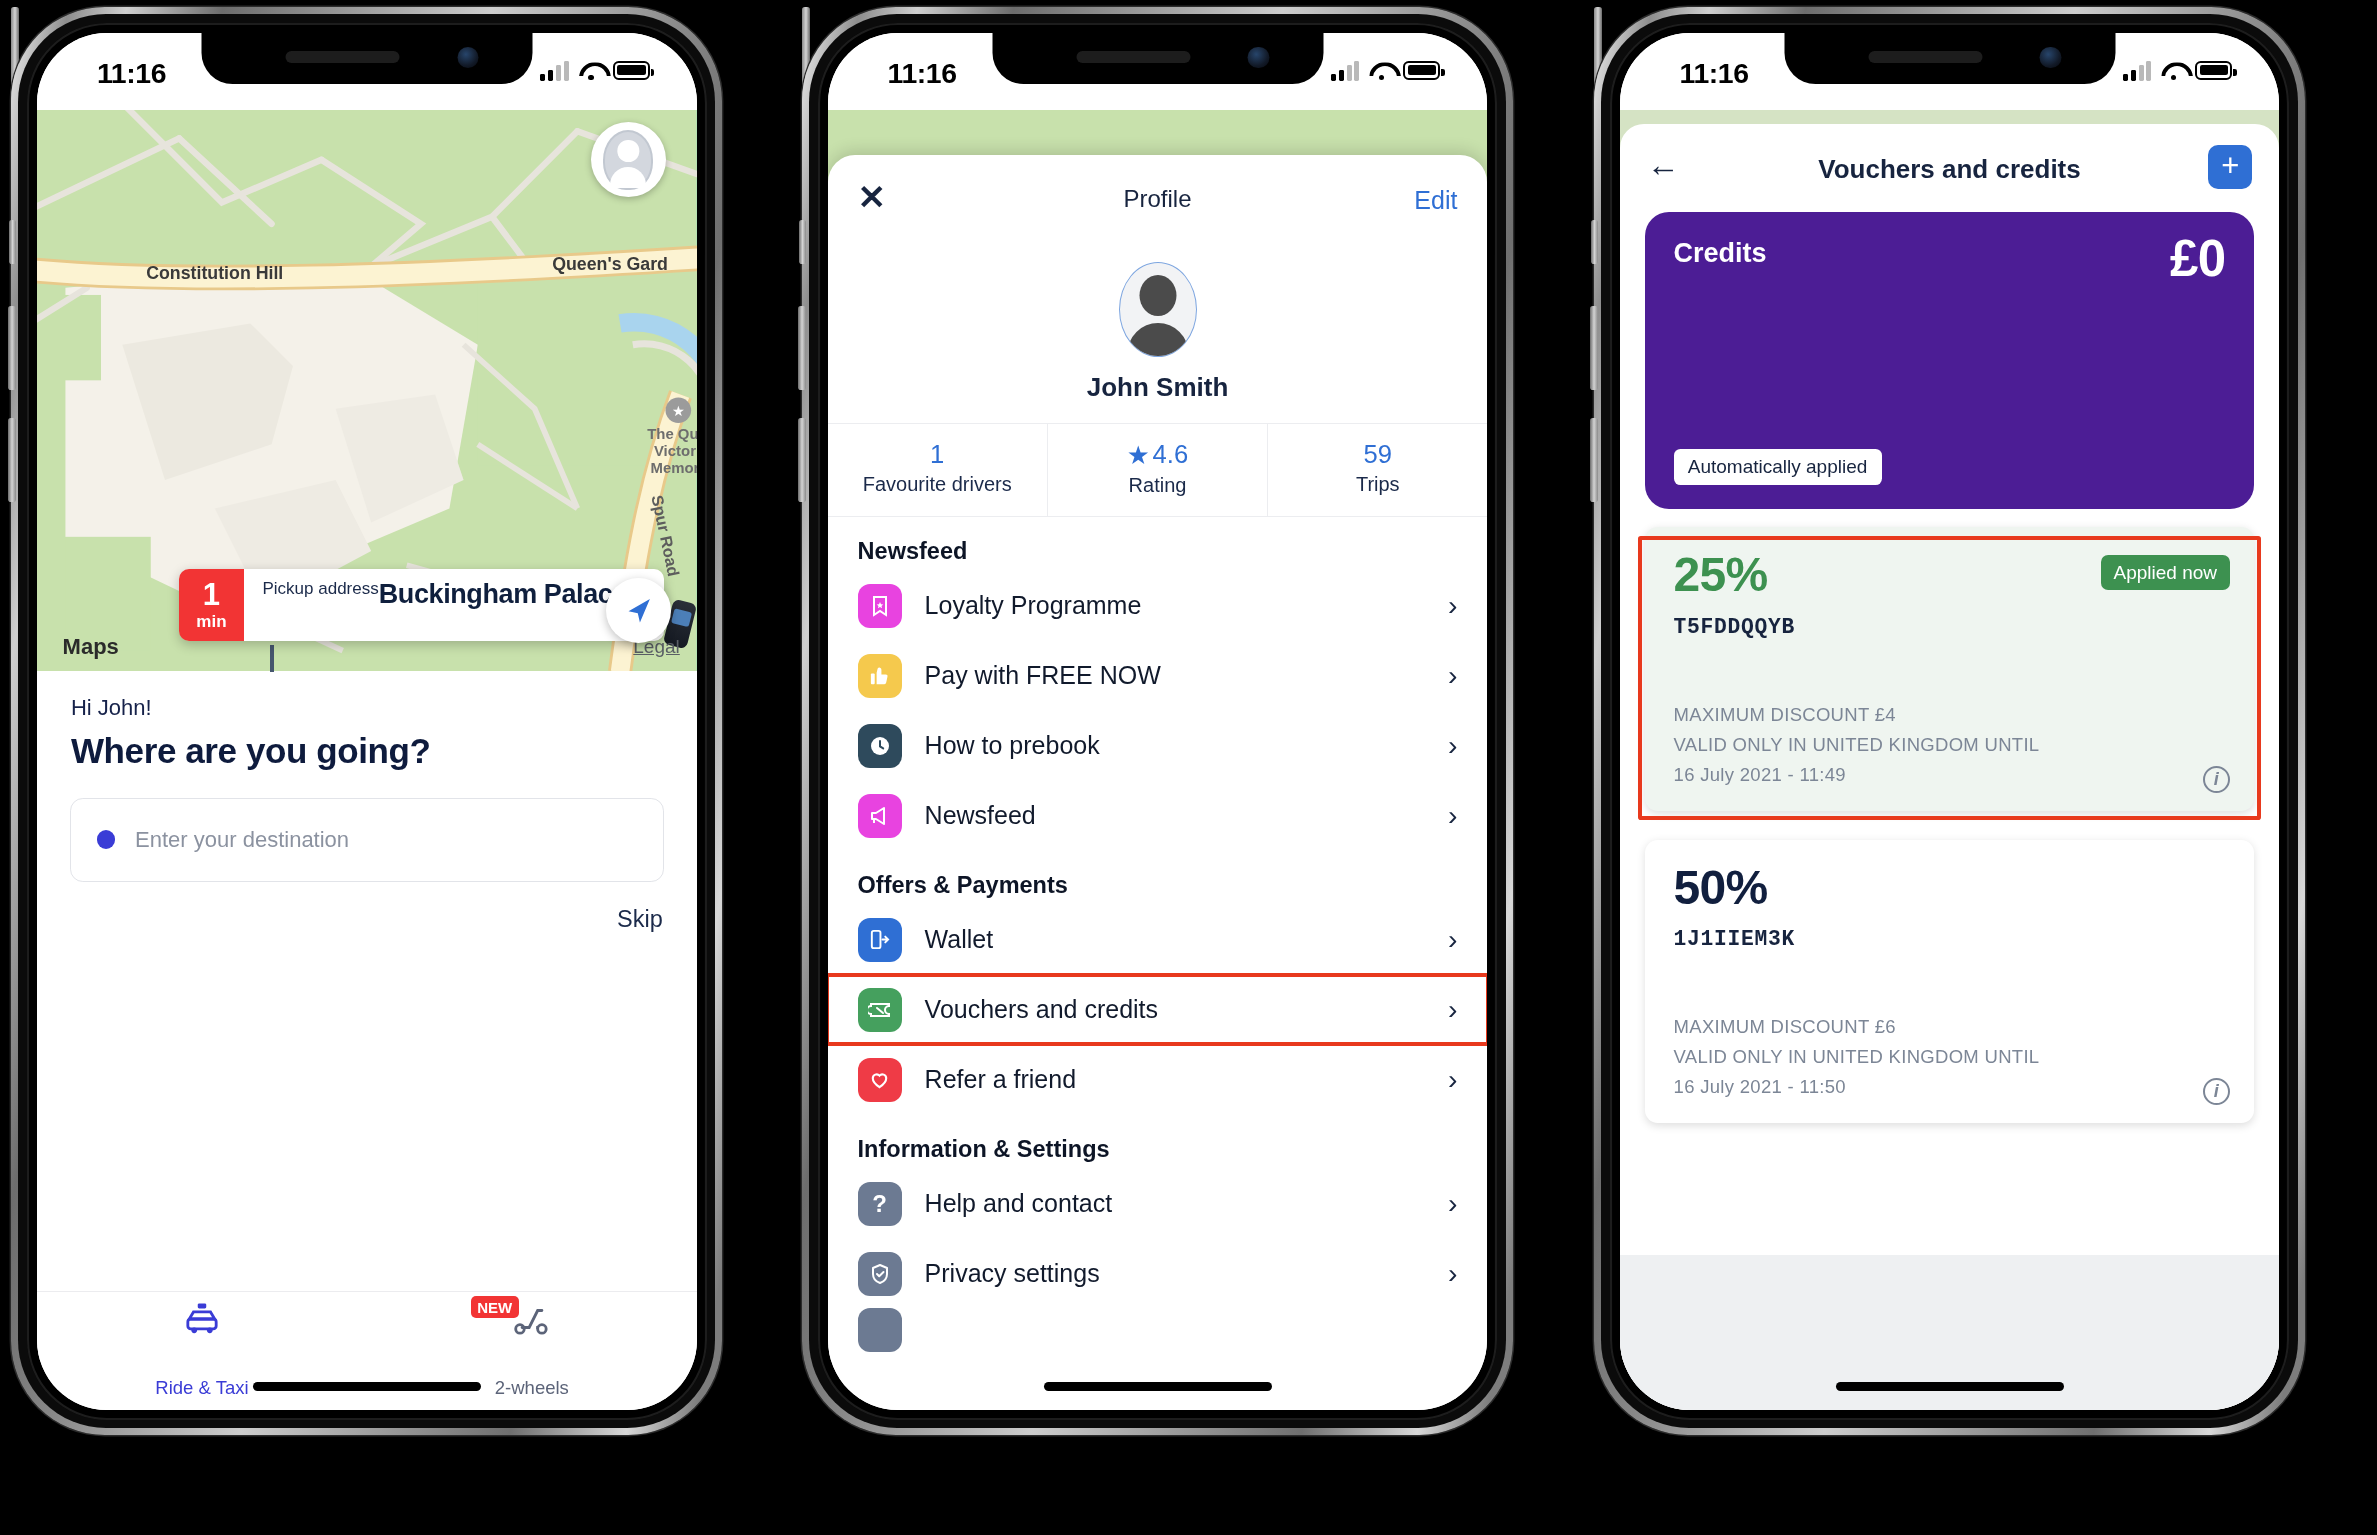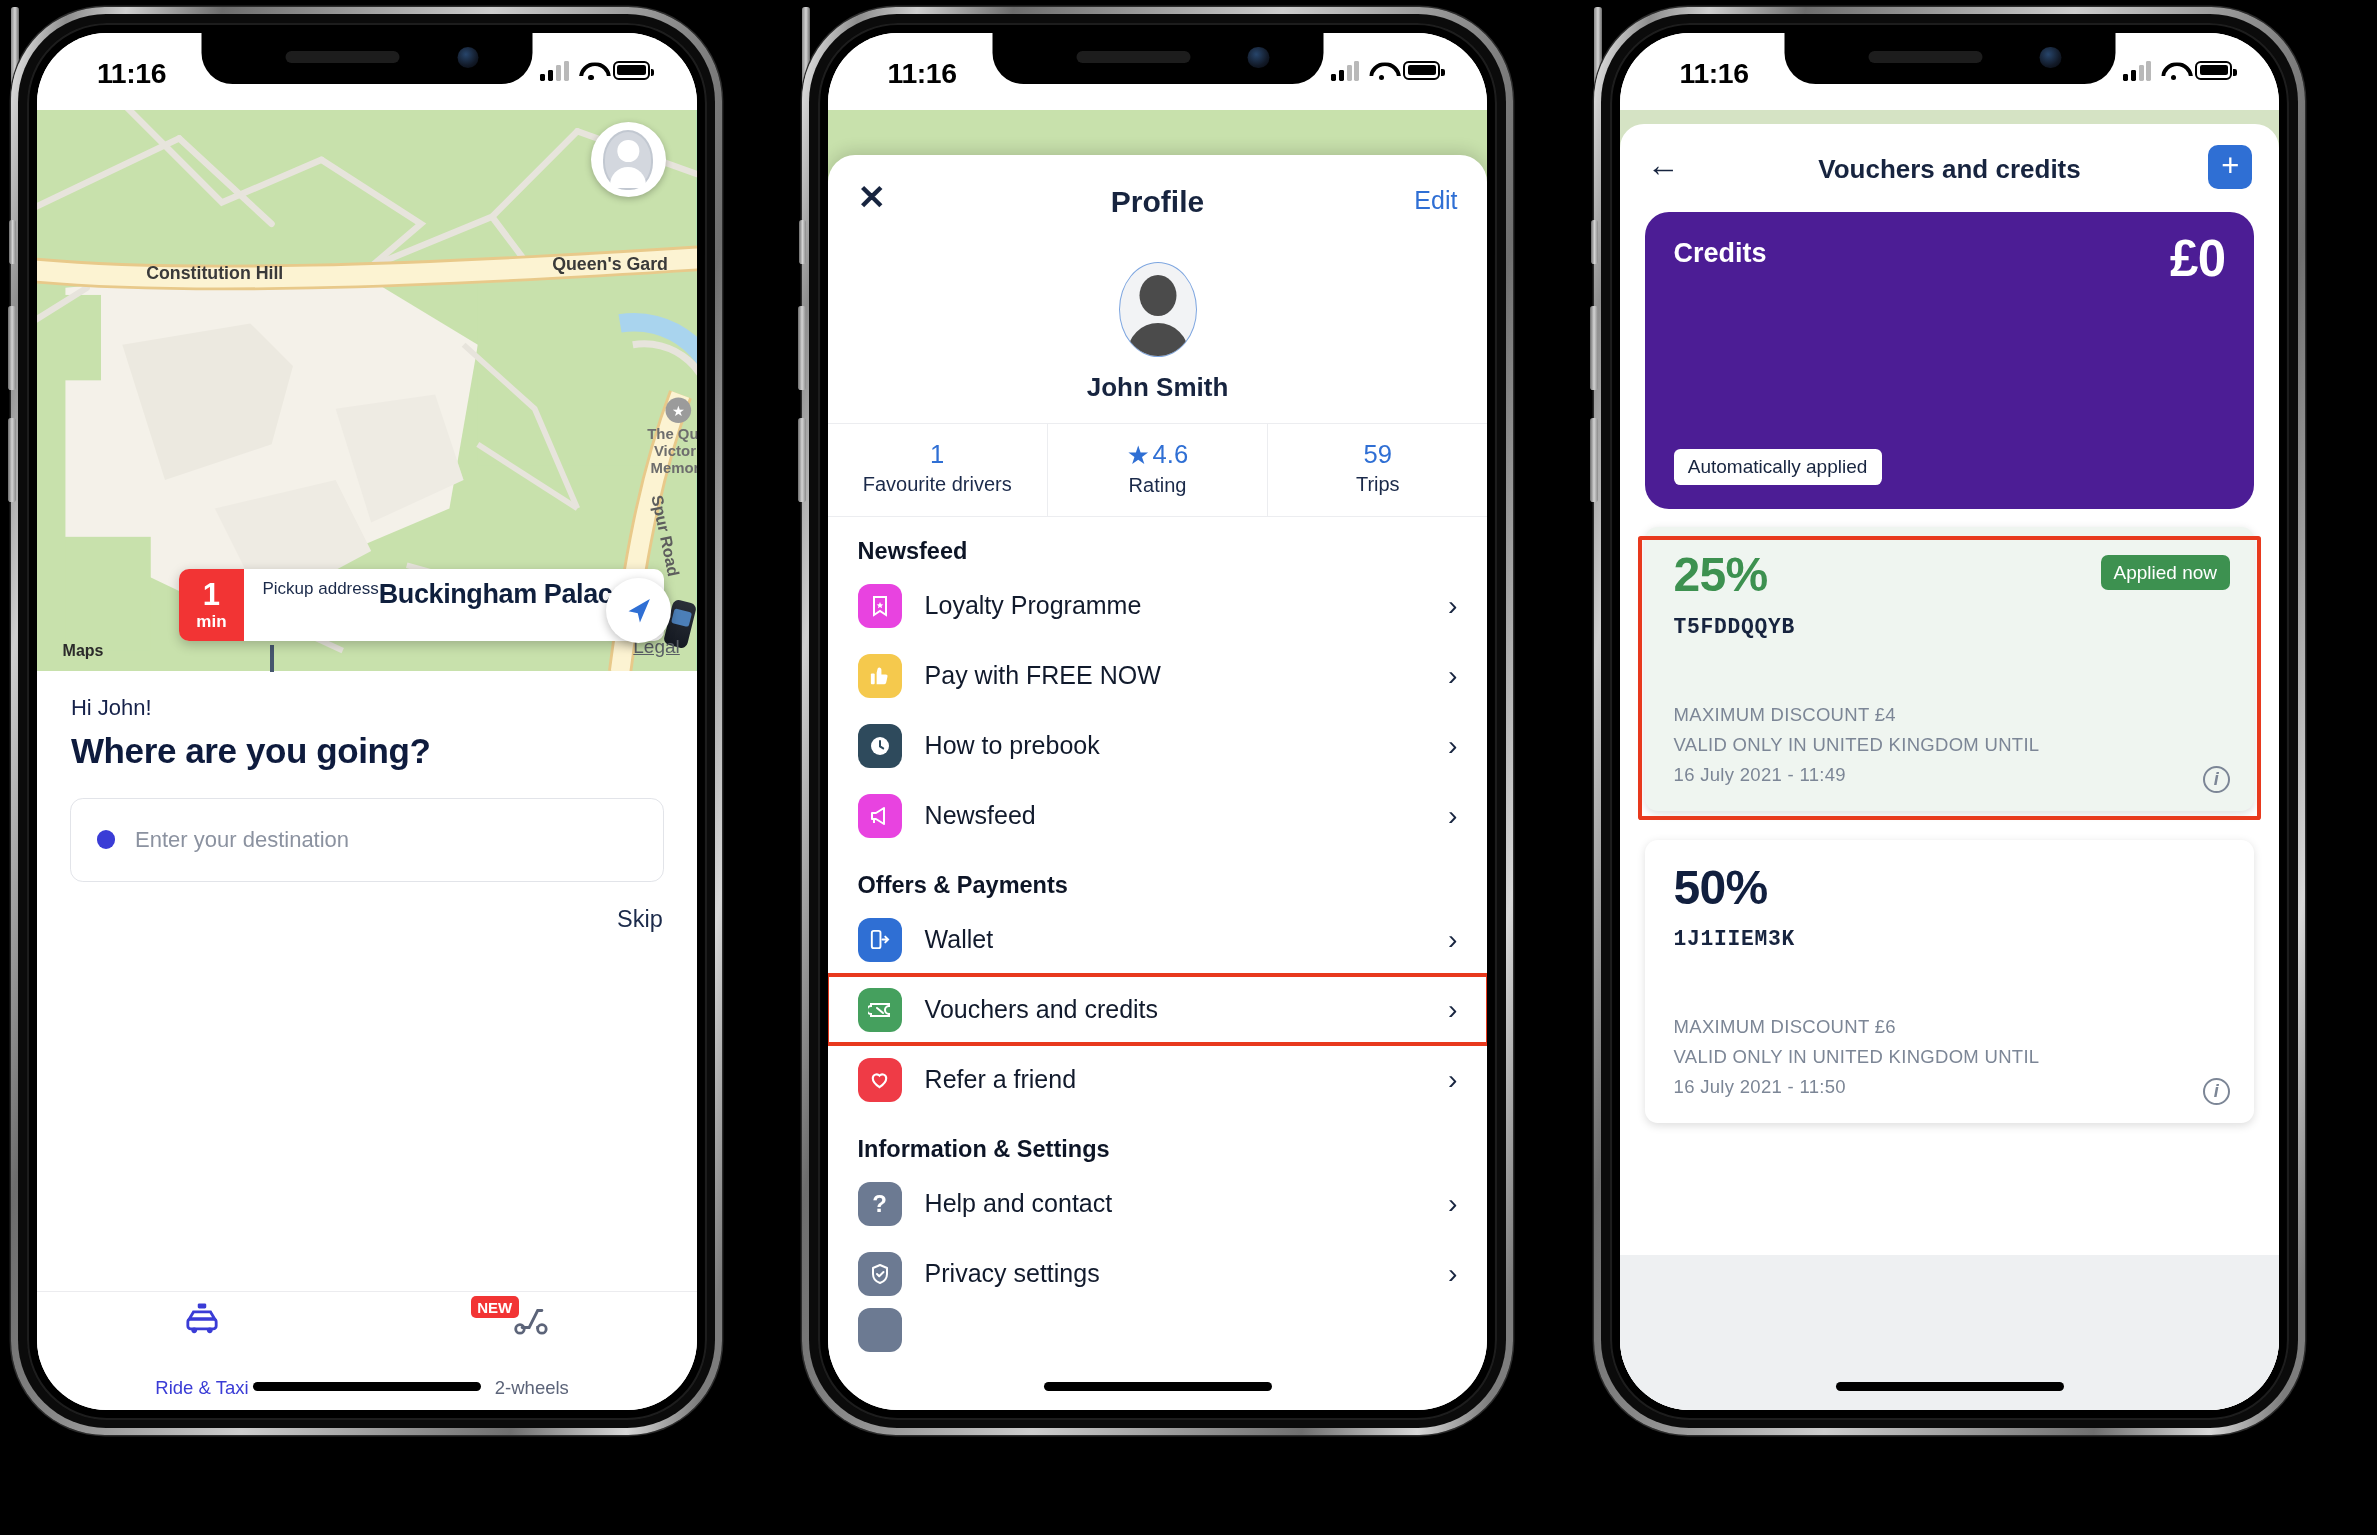--- a/index.html
+++ b/index.html
@@ -112,21 +112,21 @@
     display:flex; flex-direction:row; justify-content:center; }
   .pickup-txt .lbl { font-size: 17px; color:#1b2a4a; font-weight: 500; }
   .pickup-txt .val { font-size: 27px; color:#0f1f3d; font-weight: 700; margin-top: 0.7px; letter-spacing:-0.4px; }
   .pickup-chev { background:#fff; display:flex; align-items:center; padding-right: 14.2px; color:#b9c0cb; font-size: 31px; font-weight:300; }
 
   .pin-stem { position: absolute; left: 233px; top: 535px; width: 3.6px; height: 36px; background:#46566e; z-index: 7; }
 
   .locate-btn { position: absolute; right: 25.6px; bottom: 28.4px; width: 65px; height: 65px; border-radius: 50%;
     background:#fff; box-shadow: 0 2.8px 10px rgba(0,0,0,.25); display:flex; align-items:center; justify-content:center; z-index: 8; }
 
-  .maps-credit { position: absolute; left: 25.6px; bottom: 11.4px; font-size: 16px; font-weight:600; color:#2b2b2b; z-index: 6; display:flex; align-items:center; }
+  .maps-credit { position: absolute; left: 25.6px; bottom: 11.4px; font-size: 22px; font-weight:600; color:#2b2b2b; z-index: 6; display:flex; align-items:center; }
   .legal-credit { position: absolute; right: 17px; bottom: 14.2px; font-size: 19px; color:#5a5f66; text-decoration: underline; z-index: 6; }
 
   .car-marker { position: absolute; left: 631px; top: 491px; width: 24px; height: 46px; border-radius: 6.4px;
     background: linear-gradient(180deg,#2a2f38,#151a22); transform: rotate(14deg); z-index: 5; }
   .car-marker::after { content:""; position:absolute; left:2.8px; top:8.5px; right:2.8px; height:15.6px;
     background:#4c7fb8; border-radius:2.8px; }
 
   .greet { position: absolute; left: 34px; top: 24px; font-size: 22px; color:#16224a; font-weight: 500; }
   .ques  { position: absolute; left: 34px; top: 60px; font-size: 35px; color:#0e1b3d; font-weight: 700; letter-spacing:-0.4px; }
   .dest-field { position: absolute; left: 33px; right: 33px; top: 127px; height: 84px; border:1.4px solid #e2e4e9;
@@ -142,21 +142,21 @@
   .tab .lbl.dim { color:#5c6479; }
   .new-badge { position:absolute; left: 50%; margin-left: -61px; top: 4.3px; background:#f23434; color:#fff;
     font-size: 15px; font-weight: 700; padding: 2.8px 6.4px; border-radius: 5px; }
 
   
   .s2-mapbg { position:absolute; left:0; right:0; top:77px; height: 100px; background:#c8e1ac; }
   .sheet { position:absolute; left:0; right:0; top: 122px; bottom: 0; background:#fff;
     border-top-left-radius: 27px; border-top-right-radius: 27px; box-shadow: 0 -3.6px 15.6px rgba(0,0,0,.14); overflow:hidden; }
   .sheet-head { position: relative; height: 87px; }
   .close-x { position:absolute; left: 30px; top: 25.6px; font-size: 34px; font-weight:700; color:#17243f; line-height:1; }
-  .sheet-title { position:absolute; left:50%; transform:translateX(-50%); top: 30px; font-size: 30px; font-weight:700; color:#17243f; }
+  .sheet-title { position:absolute; left:50%; transform:translateX(-50%); top: 30px; font-size: 24px; font-weight:400; color:#17243f; }
   .edit-link { position:absolute; right: 30px; top: 31px; font-size: 25px; color:#2f6fd4; }
 
   .prof-av { width: 78px; height: 95px; border-radius: 50%; margin: 20px auto 0;
     background:#f2f3f5; border: 1.4px solid #7ea6e0; position: relative; overflow:hidden; }
   .prof-av .head { position:absolute; left:50%; transform:translateX(-50%); top:12.8px; width:37px; height:41px;
     border-radius:50%; background:#4b4b4b; }
   .prof-av .body { position:absolute; left:50%; transform:translateX(-50%); bottom:-4.3px; width:61px; height:37px;
     border-radius: 31px 31px 0 0; background:#4b4b4b; }
   .prof-name { text-align:center; font-size: 26px; font-weight: 700; color:#17243f; margin-top: 15.6px; }
 

